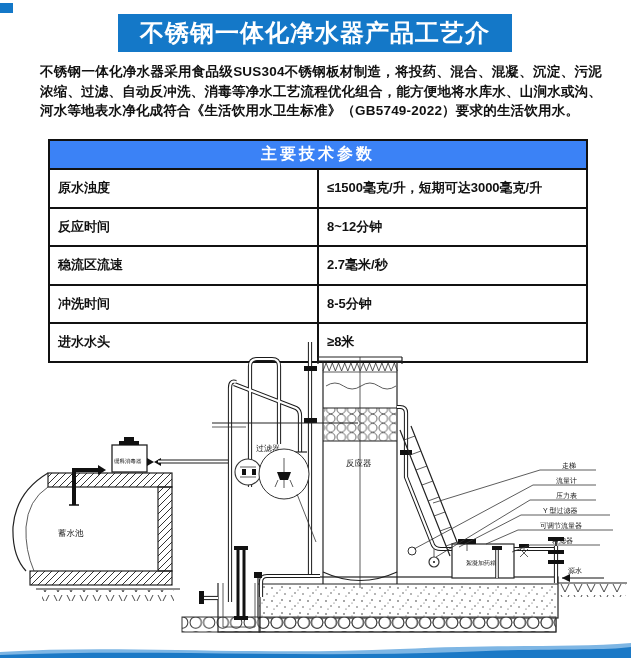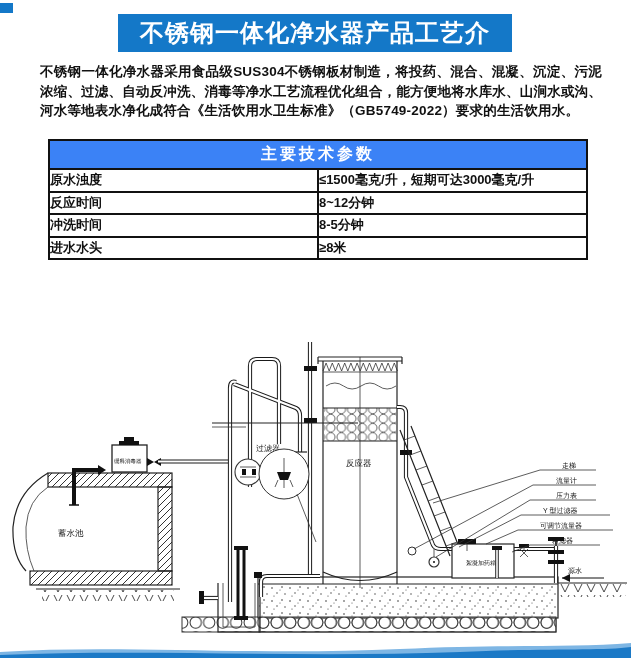--- a/index.html
+++ b/index.html
@@ -14,21 +14,21 @@
   }
   .intro{
     position:absolute;left:36px;top:58px;width:562px;margin:4px;
     font-size:13.5px;font-weight:bold;line-height:19.5px;text-align:justify;letter-spacing:.2px;
   }
   table.params{position:absolute;left:48px;top:139px;width:540px;border-collapse:collapse;table-layout:fixed;}
   table.params th{
     background:#3b82f6;color:#fff;font-size:16px;font-weight:bold;height:25px;
     border:2px solid #111;letter-spacing:3px;
   }
-  table.params td{border:2px solid #111;font-size:13px;font-weight:bold;height:20.5px;padding:0;}
+  table.params td{border:2px solid #111;font-size:13px;font-weight:bold;height:20.5px;padding:8px;}
   td.p-label{width:114px;padding-left:28px;}
   td.p-value{padding-left:20px;}
   svg.diagram{position:absolute;left:0;top:338px;}
   svg.footer-wave{position:absolute;left:0;bottom:0;}
   .ln{stroke:#222;stroke-width:1.2;fill:none}
   .tn{stroke:#333;stroke-width:0.8;fill:none}
   .po{stroke:#1a1a1a;stroke-width:4.2;fill:none;stroke-linejoin:round}
   .pi{stroke:#fff;stroke-width:2.2;fill:none;stroke-linejoin:round}
   .blk{fill:#111;stroke:none}
   .lead{stroke:#333;stroke-width:0.8;fill:none}
@@ -58,20 +58,24 @@
       </tr>
     </thead>
     <tbody>
       <tr>
         <td class="p-label">原水浊度</td>
         <td class="p-value">≤1500毫克/升，短期可达3000毫克/升</td>
       </tr>
       <tr>
         <td class="p-label">反应时间</td>
         <td class="p-value">8~12分钟</td>
+      </tr>
+      <tr>
+        <td class="p-label">稳流区流速</td>
+        <td class="p-value">2.7毫米/秒</td>
       </tr>
       <tr>
         <td class="p-label">冲洗时间</td>
         <td class="p-value">8-5分钟</td>
       </tr>
       <tr>
         <td class="p-label">进水水头</td>
         <td class="p-value">≥8米</td>
       </tr>
     </tbody>

